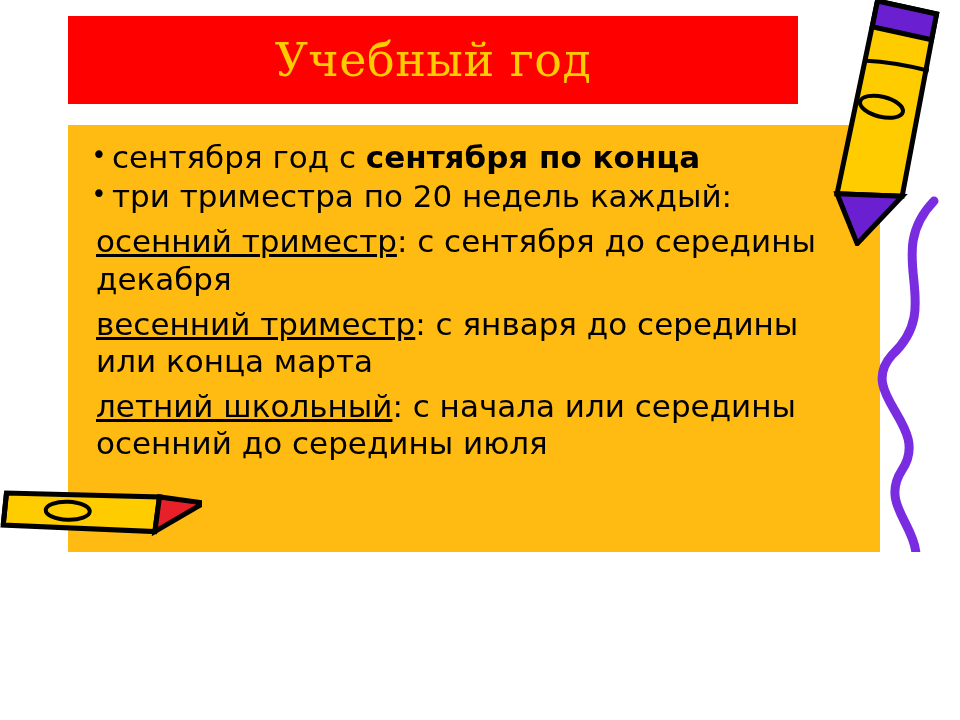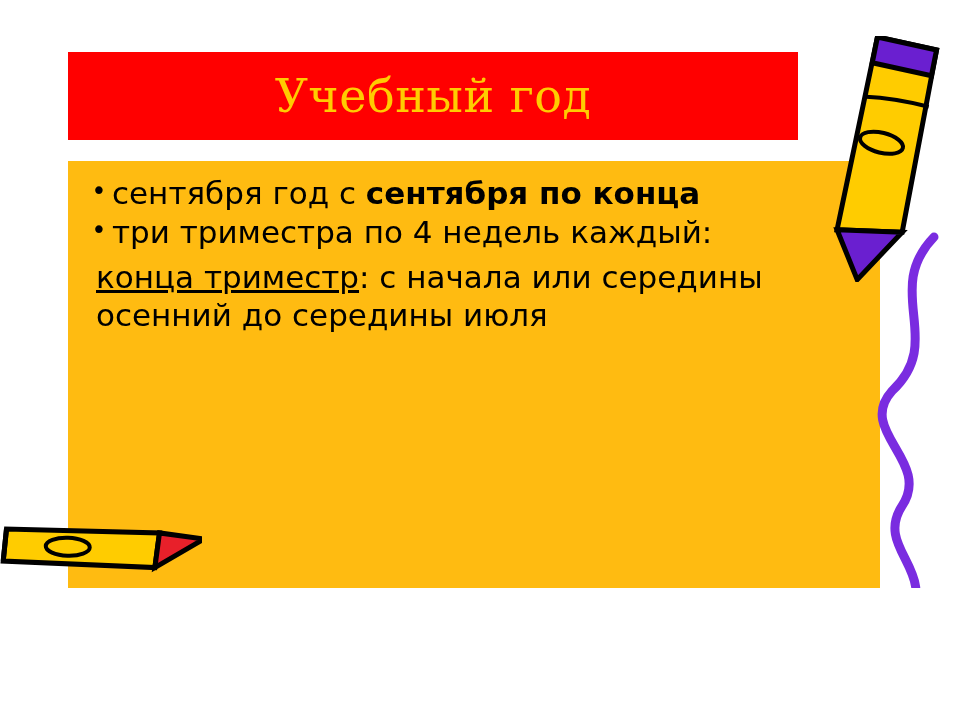--- a/index.html
+++ b/index.html
@@ -7,21 +7,20 @@
     padding: 0;
     background: #ffffff;
   }
   #slide {
     position: relative;
     width: 960px;
     height: 552px;
     overflow: hidden;
     background: #ffffff;
     font-family: "DejaVu Sans", sans-serif;
-    margin-top: 36px;
   }
 
   
   .title-band {
     position: absolute;
     left: 68px;
     top: 16px;
     width: 730px;
     height: 88px;
     background: #ff0000;
@@ -111,27 +110,33 @@
 
   <div class="body-panel">
 
     <div class="bullet-line">
       <span class="bullet-dot">•</span>
       <span class="bullet-text"><span>сентября год с </span><span class="bold">сентября по конца</span></span>
     </div>
 
     <div class="bullet-line">
       <span class="bullet-dot">•</span>
-      <span class="bullet-text">три триместра по 4 недель каждый:</span>
+      <span class="bullet-text">три триместра по 20 недель каждый:</span>
     </div>
 
-
+    <div class="para">
+      <span class="underline">осенний триместр</span><span>:</span><span> с сентября до середины декабря</span>
+    </div>
 
     <div class="para">
-      <span class="underline">конца триместр</span><span>:</span><span> с начала или середины осенний до середины июля</span>
+      <span class="underline">весенний триместр</span><span>:</span><span> с января до середины или конца марта</span>
+    </div>
+
+    <div class="para">
+      <span class="underline">летний школьный</span><span>:</span><span> с начала или середины осенний до середины июля</span>
     </div>
 
   </div>
 
   <svg class="crayon" id="crayon-top" viewBox="0 0 190 250">
     <g transform="rotate(20 95 125)">
 
       <path d="M60 10 L120 2 L150 185 L88 205 Z" fill="#ffcc00" stroke="#000" stroke-width="5"></path>
 
       <path d="M60 10 L120 2 L124 28 L64 36 Z" fill="#6a1fd0" stroke="#000" stroke-width="5"></path>

